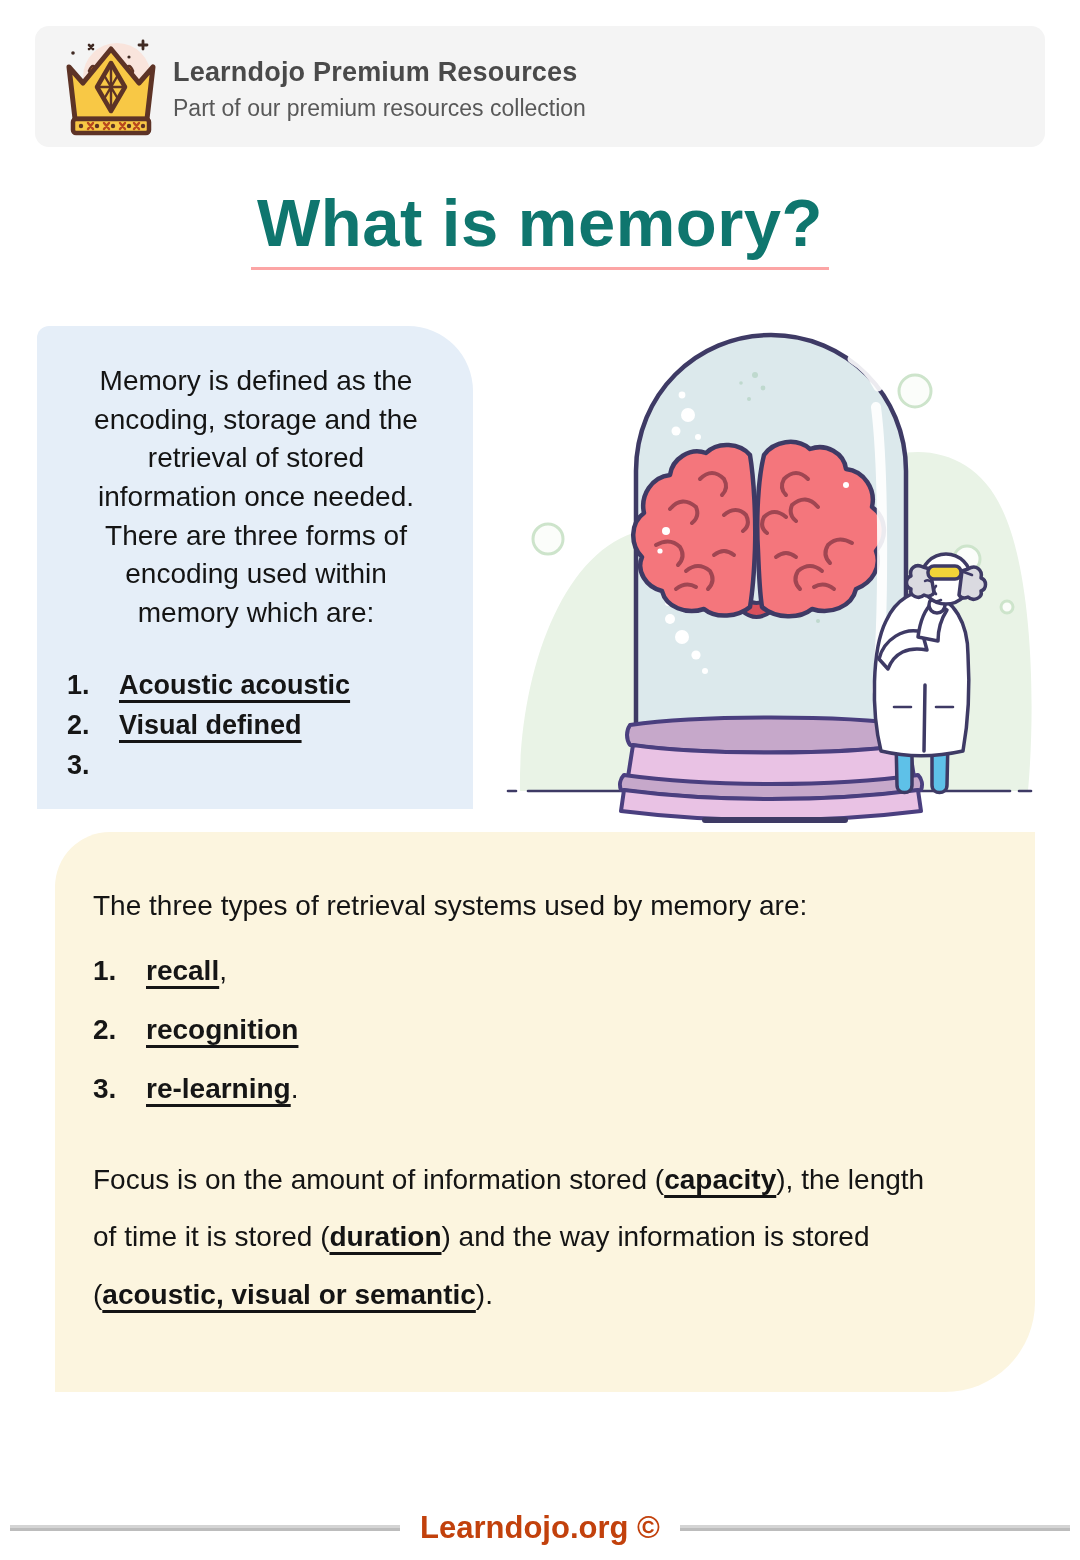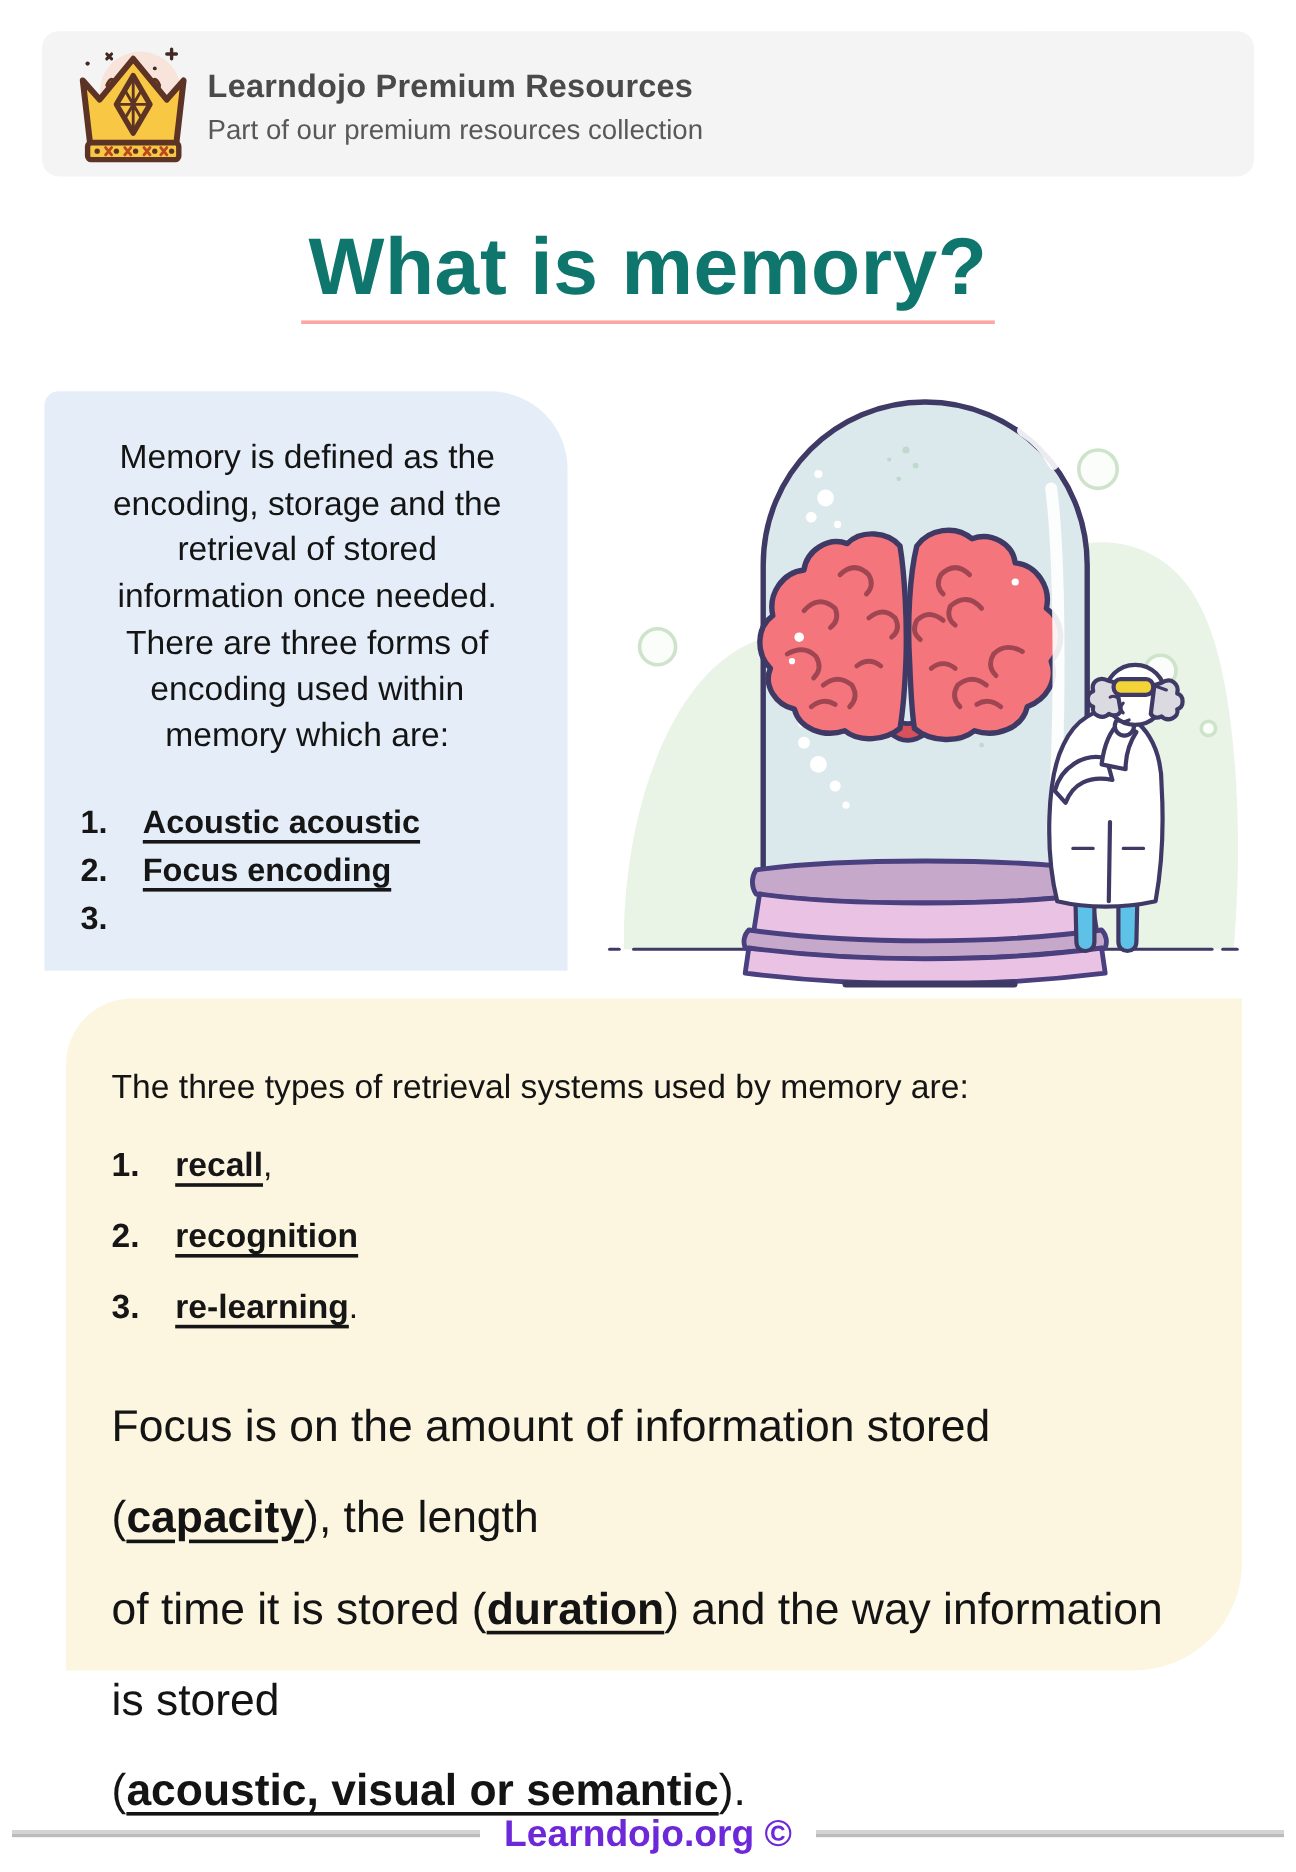--- a/index.html
+++ b/index.html
@@ -62,37 +62,37 @@
   .retrieval-intro { font-size:28px; color:#141414; }
   .retrieval-list { list-style:none; margin-top:33px; }
   .retrieval-list li { display:flex; font-size:28px; margin-bottom:27px; align-items:baseline; }
   .retrieval-list .num { width:53px; flex:0 0 auto; font-weight:bold; }
   .retrieval-list .term {
     font-weight:bold;
     text-decoration:underline; text-decoration-thickness:2.5px; text-underline-offset:6px;
   }
   .retrieval-list .suffix { font-weight:normal; }
   .focus-paragraph {
-    margin-top:46px; font-size:37px; line-height:2.05; color:#141414;
+    margin-top:46px; font-size:28px; line-height:2.05; color:#141414;
   }
   .focus-paragraph .emph {
     font-weight:bold;
     text-decoration:underline; text-decoration-thickness:2.5px; text-underline-offset:6px;
   }
 
   
   .footer {
     position:absolute; left:0; bottom:18px; width:100%;
     display:flex; align-items:center; padding:0 10px;
   }
   .footer-line {
     flex:1; height:6px;
     background:linear-gradient(#D4D4D4 0 50%, #BCBCBC 50% 100%);
   }
-  .footer-text { font-size:31px; font-weight:bold; color:#6d28d9; margin:0 20px; white-space:nowrap; }
+  .footer-text { font-size:31px; font-weight:bold; color:#c2410c; margin:0 20px; white-space:nowrap; }
 </style>
 </head>
 <body>
 
 <div class="page">
 
   <div class="header-bar">
     <div class="logo-wrap">
       <svg viewBox="0 0 104 108" width="104" height="108">
         <circle cx="58" cy="44" r="34" fill="#F9E4DC"></circle>
@@ -146,21 +146,21 @@
 memory which are:</div>
     <ol class="encoding-list">
 
         <li>
           <span class="num">1.</span>
           <span class="term">Acoustic acoustic</span>
         </li>
 
         <li>
           <span class="num">2.</span>
-          <span class="term">Focus encoding</span>
+          <span class="term">Visual defined</span>
         </li>
 
         <li>
           <span class="num">3.</span>
         </li>
       </ol>
   </div>
 
   <div class="illustration">
     <svg viewBox="0 0 545 505" width="545" height="505">

